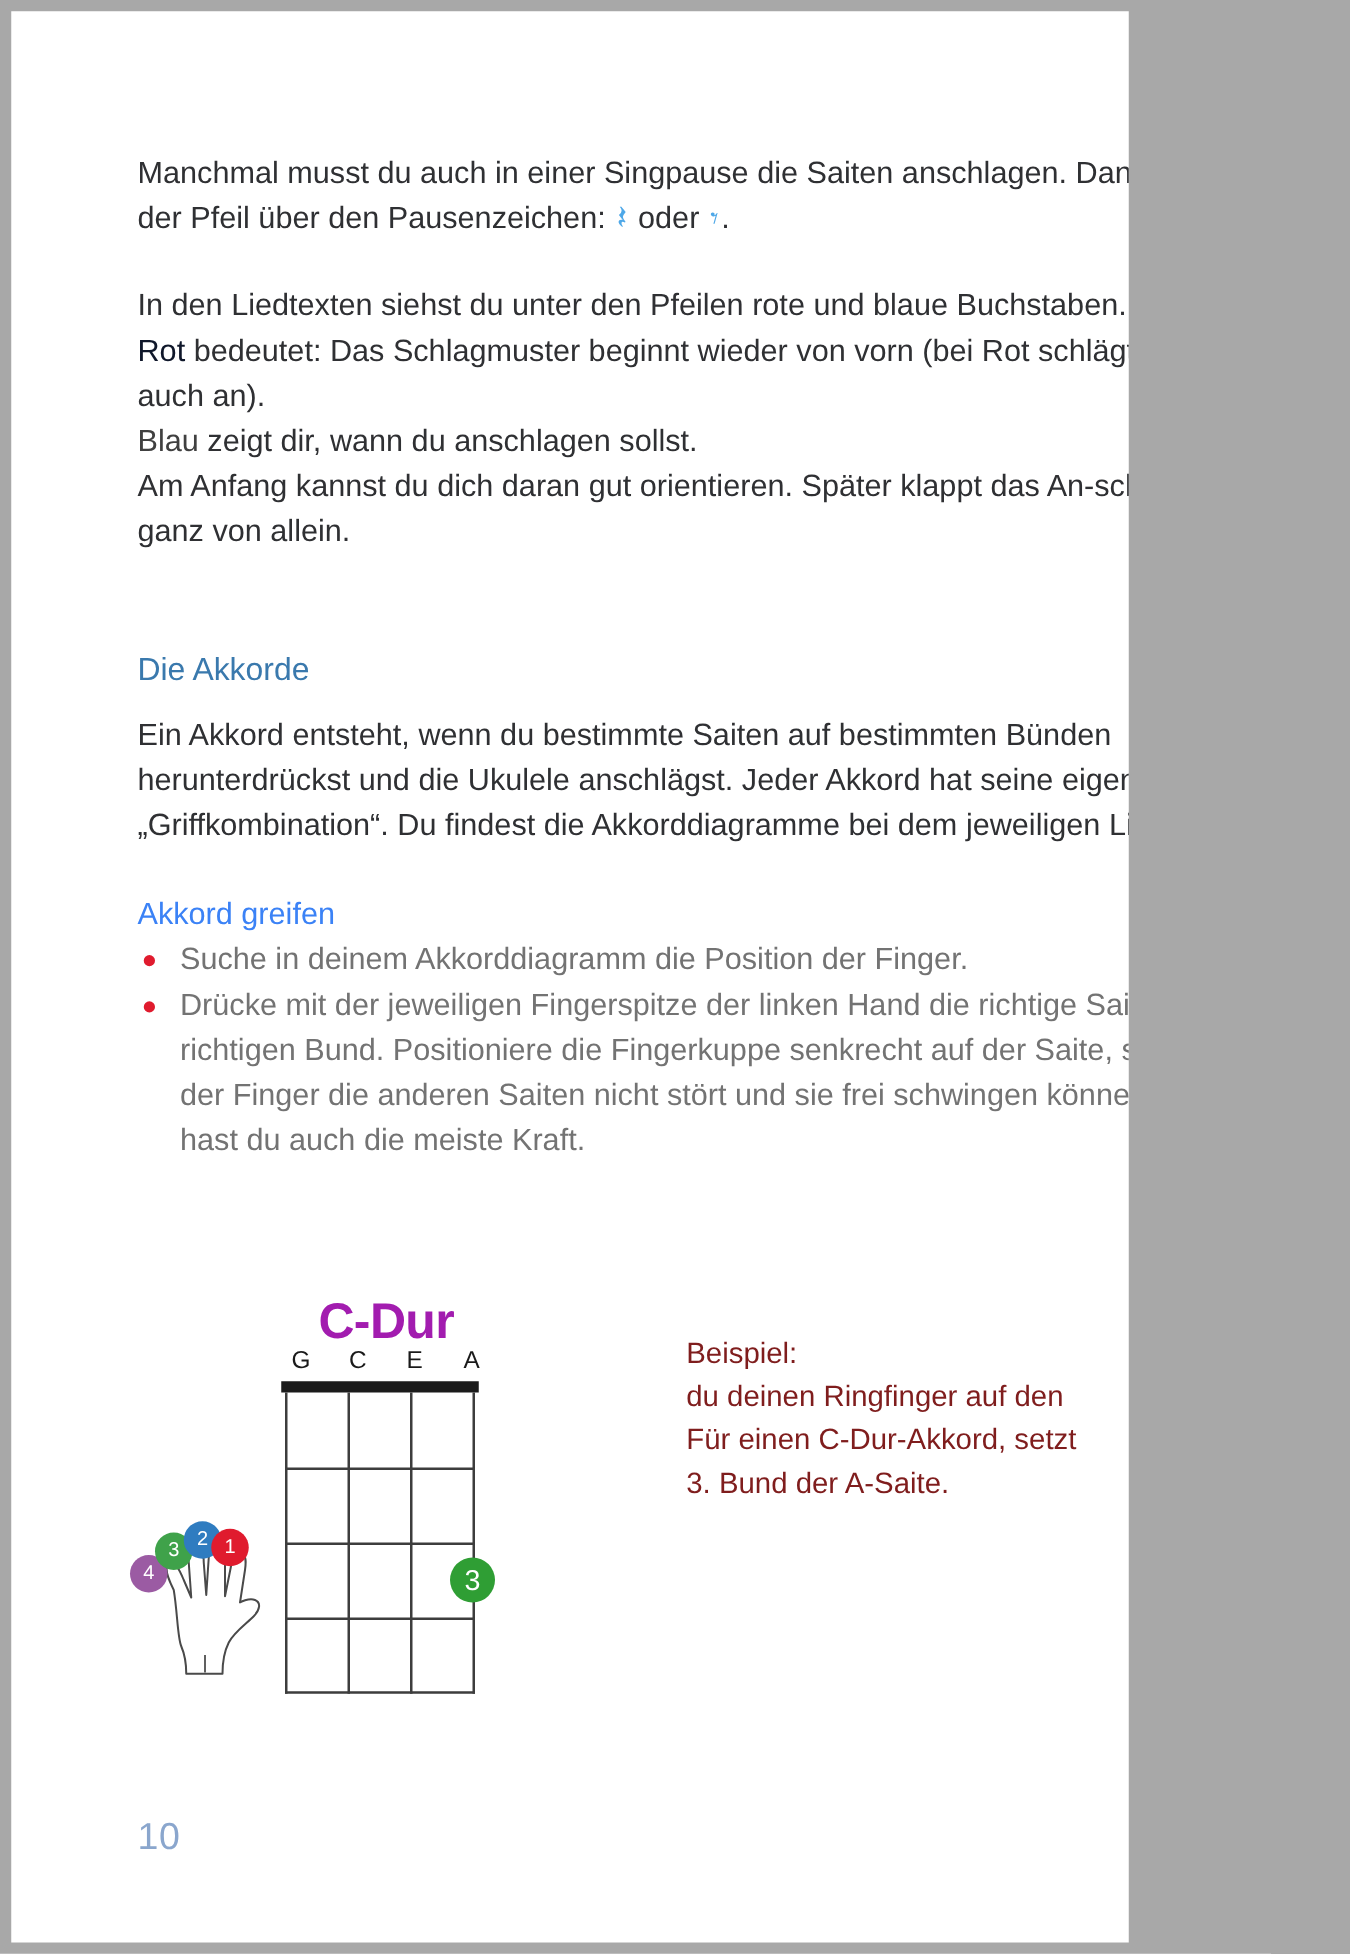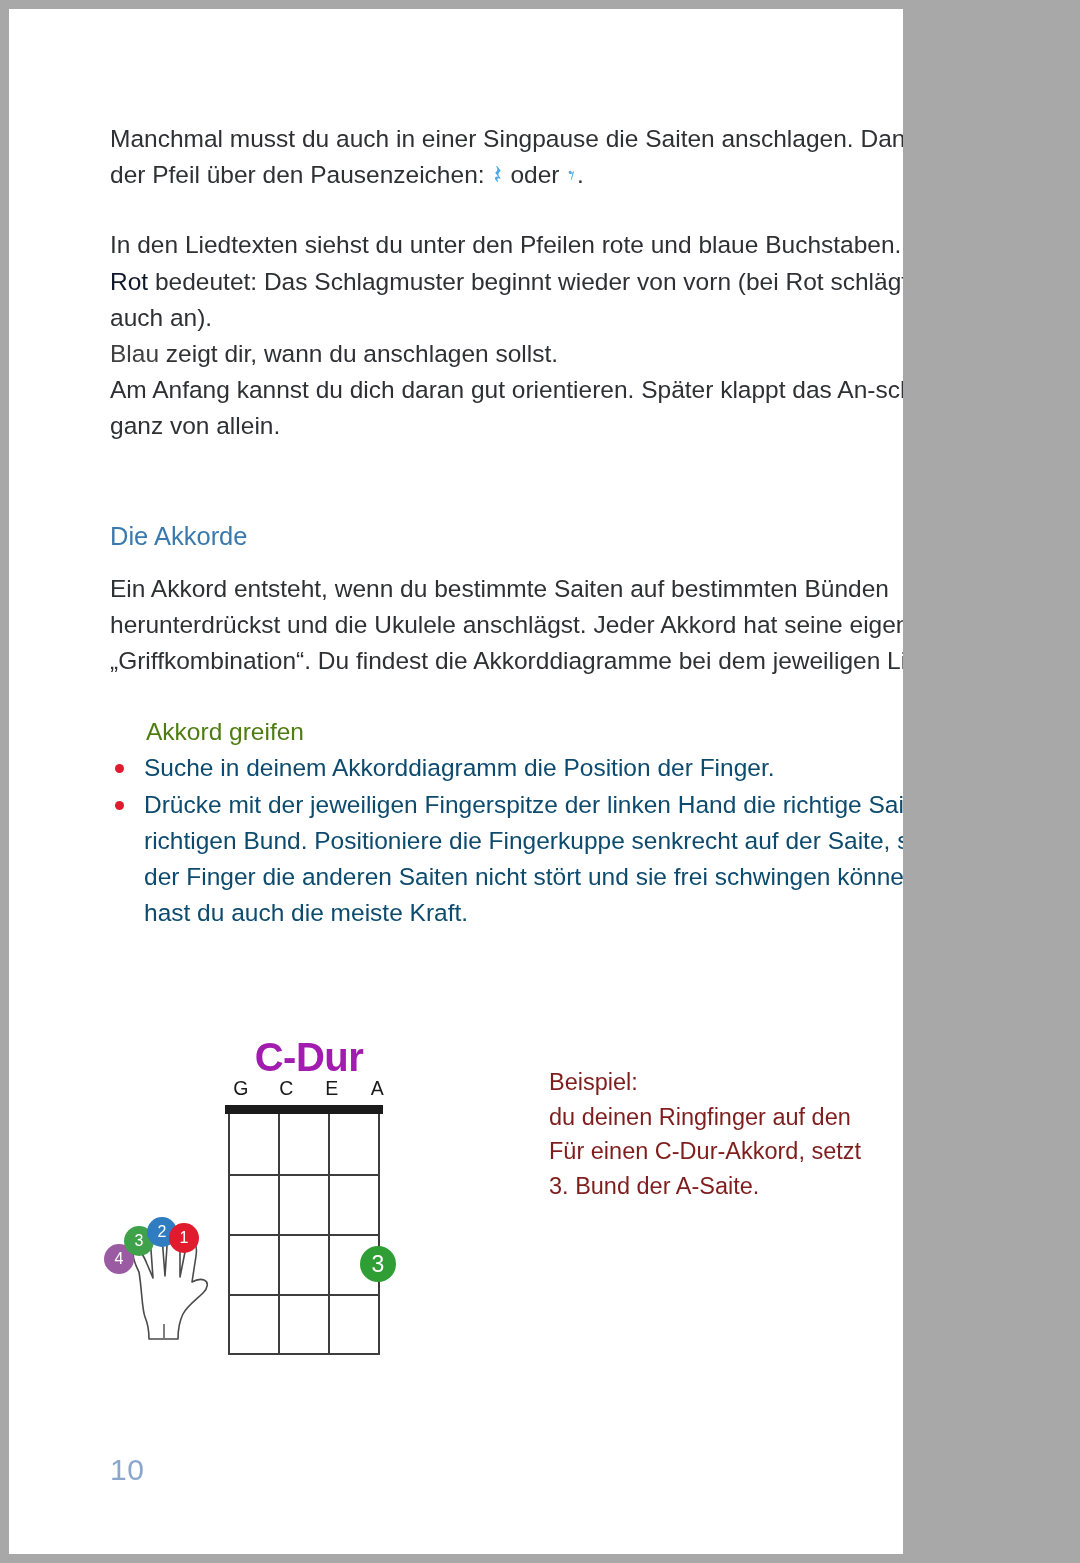--- a/index.html
+++ b/index.html
@@ -72,34 +72,33 @@
     font-size: 25.5px;
     line-height: 34px;
     font-weight: 400;
     color: #3a79ad;
   }
 
   
   .list-title {
     font-size: 24.5px;
     line-height: 36.2px;
-    color: #4d7c0f;
-    margin-left: 36px;
+    color: #3b82f6;
   }
   ul.bullets {
     margin: 0;
     padding: 0;
     list-style: none;
   }
   ul.bullets > li {
     position: relative;
     padding-left: 34px;
     font-size: 24.5px;
     line-height: 36.2px;
-    color: #0c4a6e;
+    color: #737373;
     margin: 0;
   }
   ul.bullets > li .dot {
     position: absolute;
     left: 5px;
     top: 14px;
     width: 9px;
     height: 9px;
     border-radius: 50%;
     background: #e01b2e;

